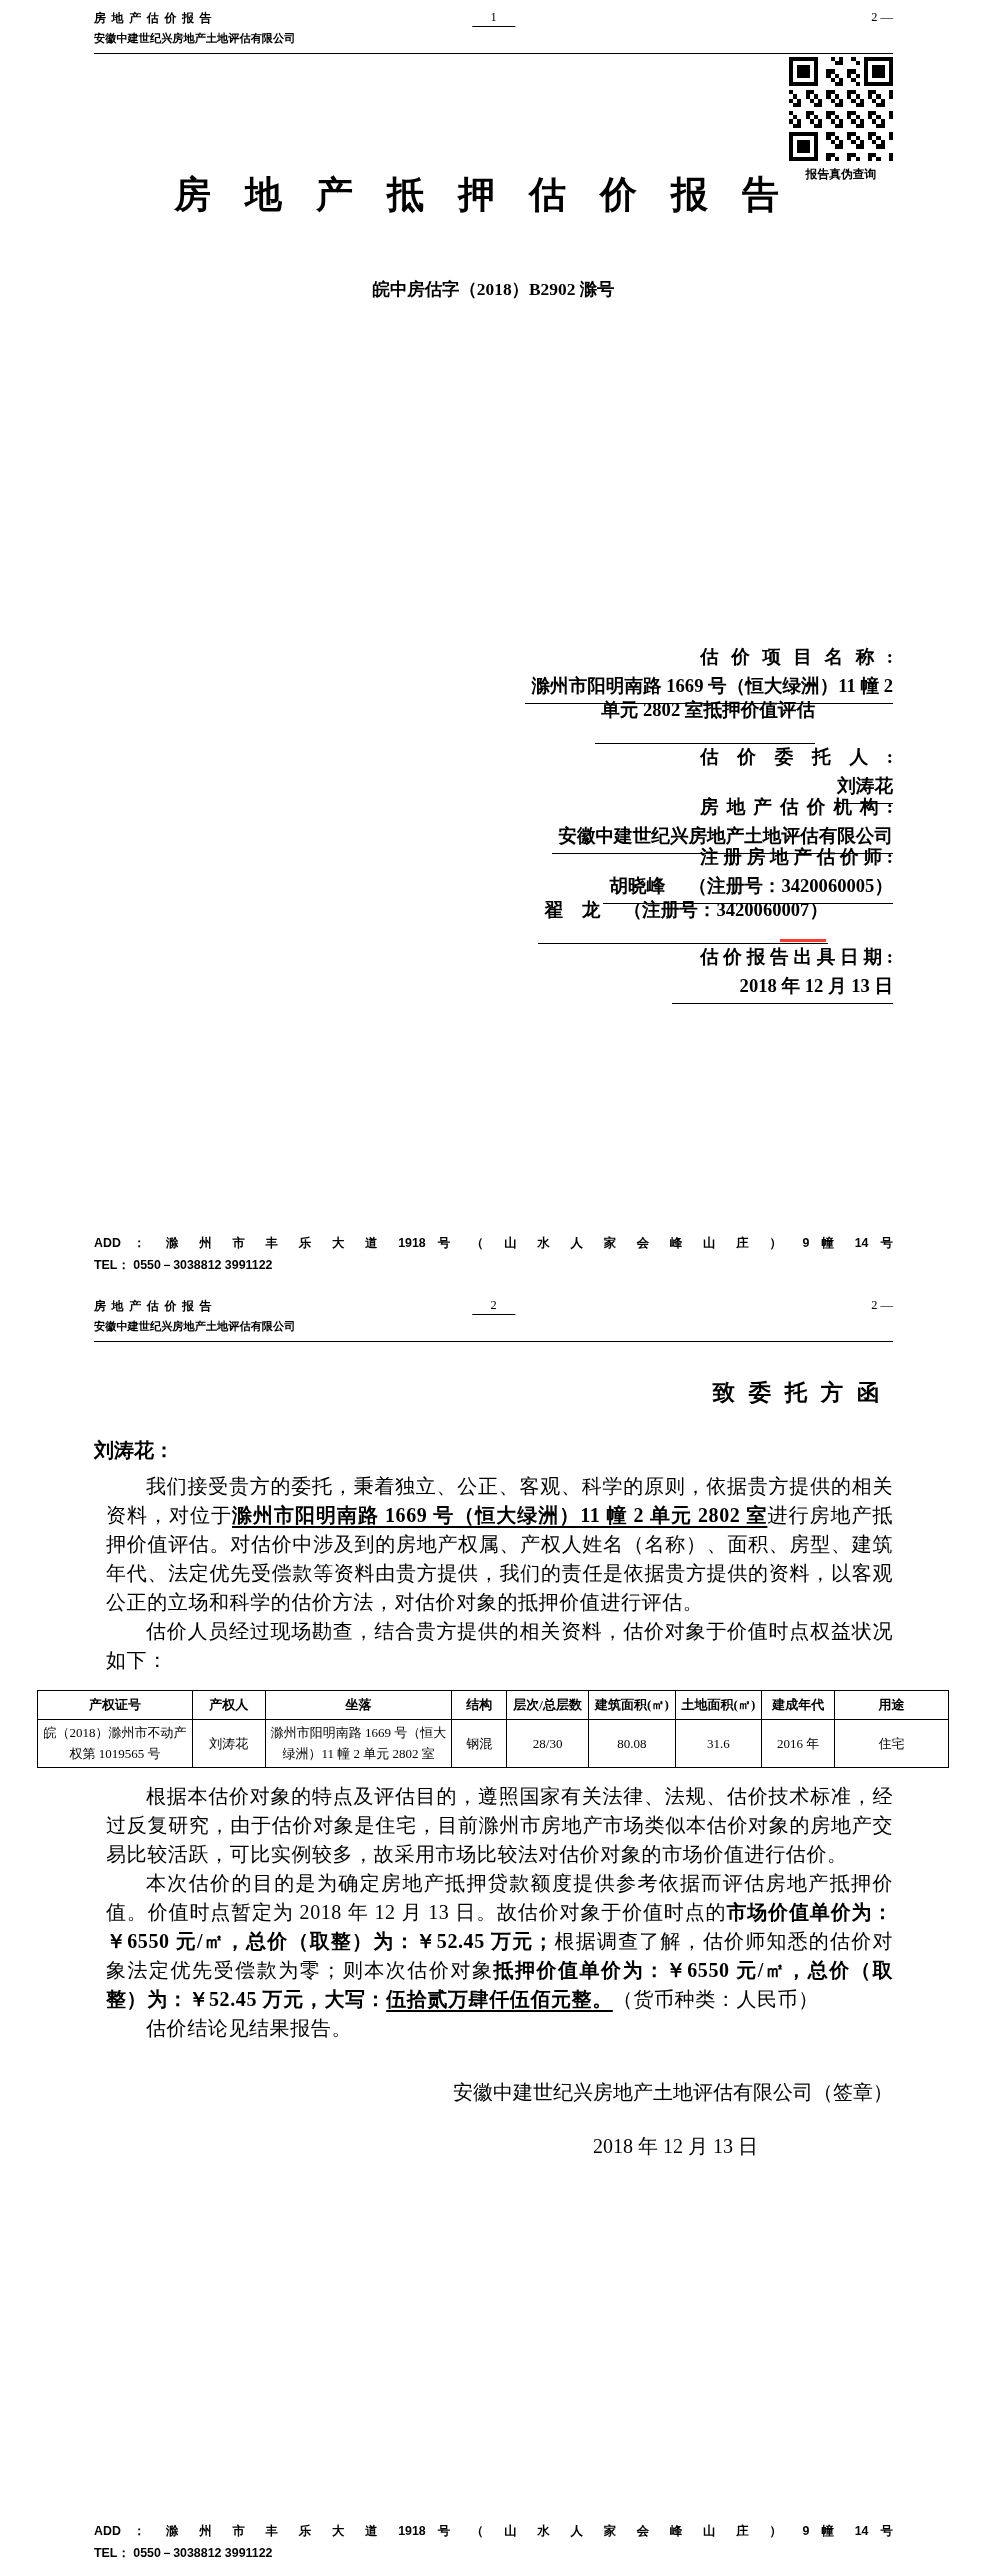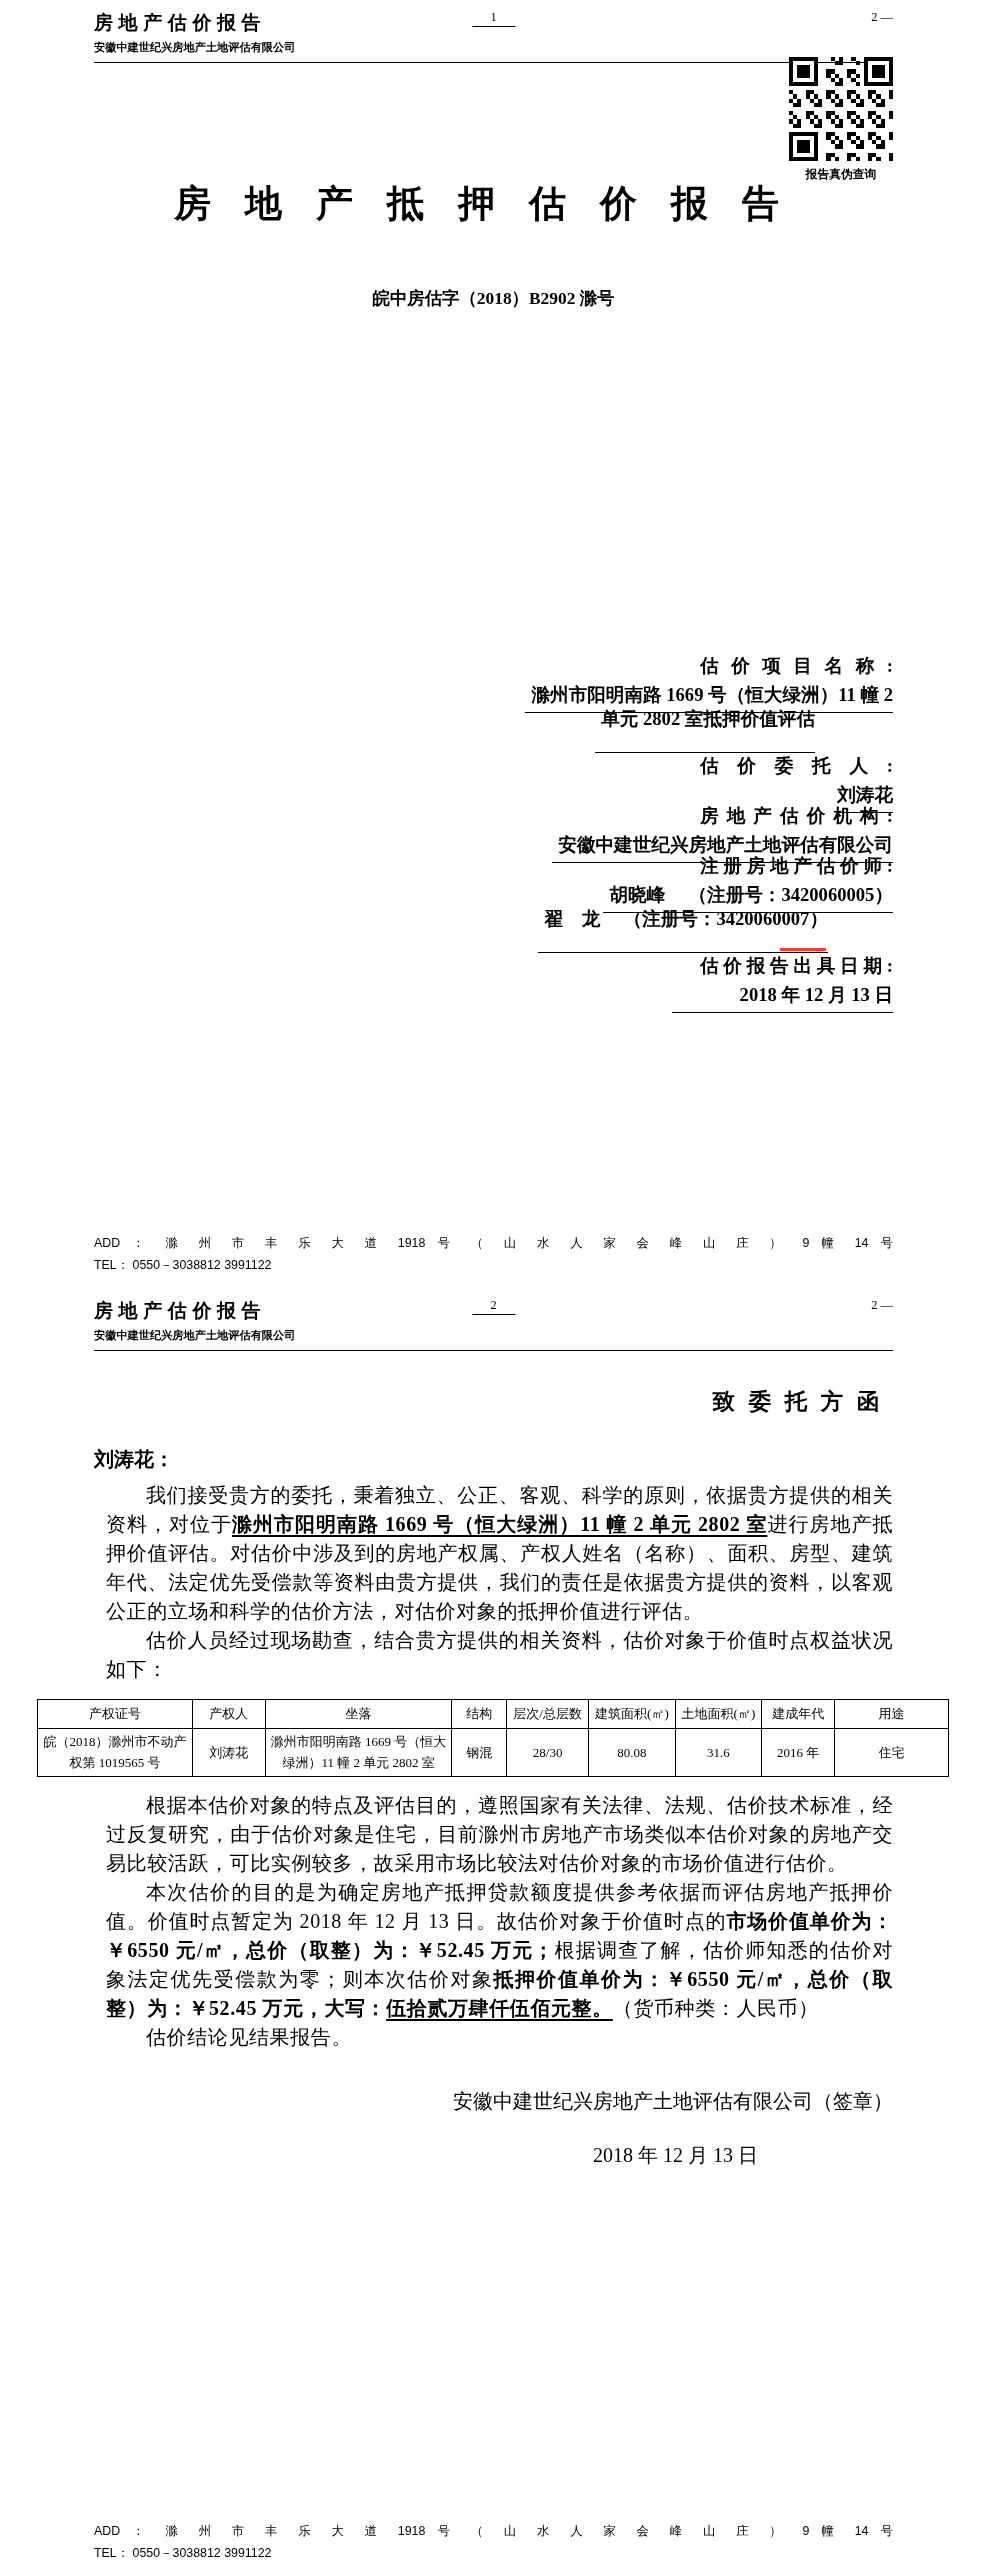--- a/index.html
+++ b/index.html
@@ -14,21 +14,21 @@
     width:987px;
     height:1288px;
     padding:10px 94px 0 94px;
     background:#fff;
     overflow:hidden;
   }
   
   .doc-header { position:relative; border-bottom:1.2px solid #000; padding-bottom:6.2px; }
   .hdr-title {
     font-family:"Liberation Sans","DejaVu Sans",sans-serif;
-    font-weight:bold; font-size:19px; letter-spacing:5.6px;
+    font-weight:bold; font-size:12px; letter-spacing:5.6px;
   }
   .hdr-company {
     font-family:"Liberation Sans","DejaVu Sans",sans-serif;
     font-weight:bold; font-size:11.2px; margin-top:4.4px;
   }
   .hdr-page {
     position:absolute; top:0; left:50%; transform:translateX(-50%);
     font-size:12.4px; padding:0 18.6px 1.2px 18.6px; border-bottom:0.6px solid #000;
   }
   .hdr-corner { position:absolute; top:0; right:0; font-size:12.4px; }
@@ -63,21 +63,21 @@
   .fvalue.short2 { margin-right:65px; }
   .fvalue.date-ind { padding-left:68px; }
   .red-mark {
     position:absolute; right:67px; bottom:1.2px;
     width:46px; height:3.1px; background:#ff3b30;
   }
   
   .doc-footer {
     position:absolute; left:94px; right:94px; bottom:13.7px;
     font-family:"Liberation Sans","DejaVu Sans",sans-serif;
-    font-weight:normal; font-size:12.4px;
+    font-weight:bold; font-size:12.4px;
   }
   .ftr-addr { text-align:justify; text-align-last:justify; }
   .ftr-tel { margin-top:5.6px; }
   
   .letter-title {
     margin-top:35px; text-align:right;
     font-size:22.4px; font-weight:bold; letter-spacing:13.7px; white-space:nowrap;
   }
   .greeting { margin-top:29px; font-size:20px; font-weight:bold; }
   .para {
@@ -90,21 +90,21 @@
   
   .prop-table {
     width:912px; margin:15px 0 13.7px -57px;
     border-collapse:collapse; table-layout:fixed;
     font-size:13px; line-height:1.55; text-align:center;
   }
   .prop-table th, .prop-table td {
     border:1.2px solid #000; padding:3.7px 2.5px; vertical-align:middle;
     word-break:break-all;
   }
-  .prop-table th { font-weight:normal;text-align:center; }
+  .prop-table th { font-weight:bold;text-align:center; }
   
   .sign-company { margin-top:36px; text-align:right; font-size:20px; }
   .sign-rep  { margin-top:27px; padding-left:374px; font-size:20px; }
   .sign-date { margin-top:27px; padding-left:499px; font-size:20px; }
 </style>
 </head>
 <body>
 
 <div class="page">
 

